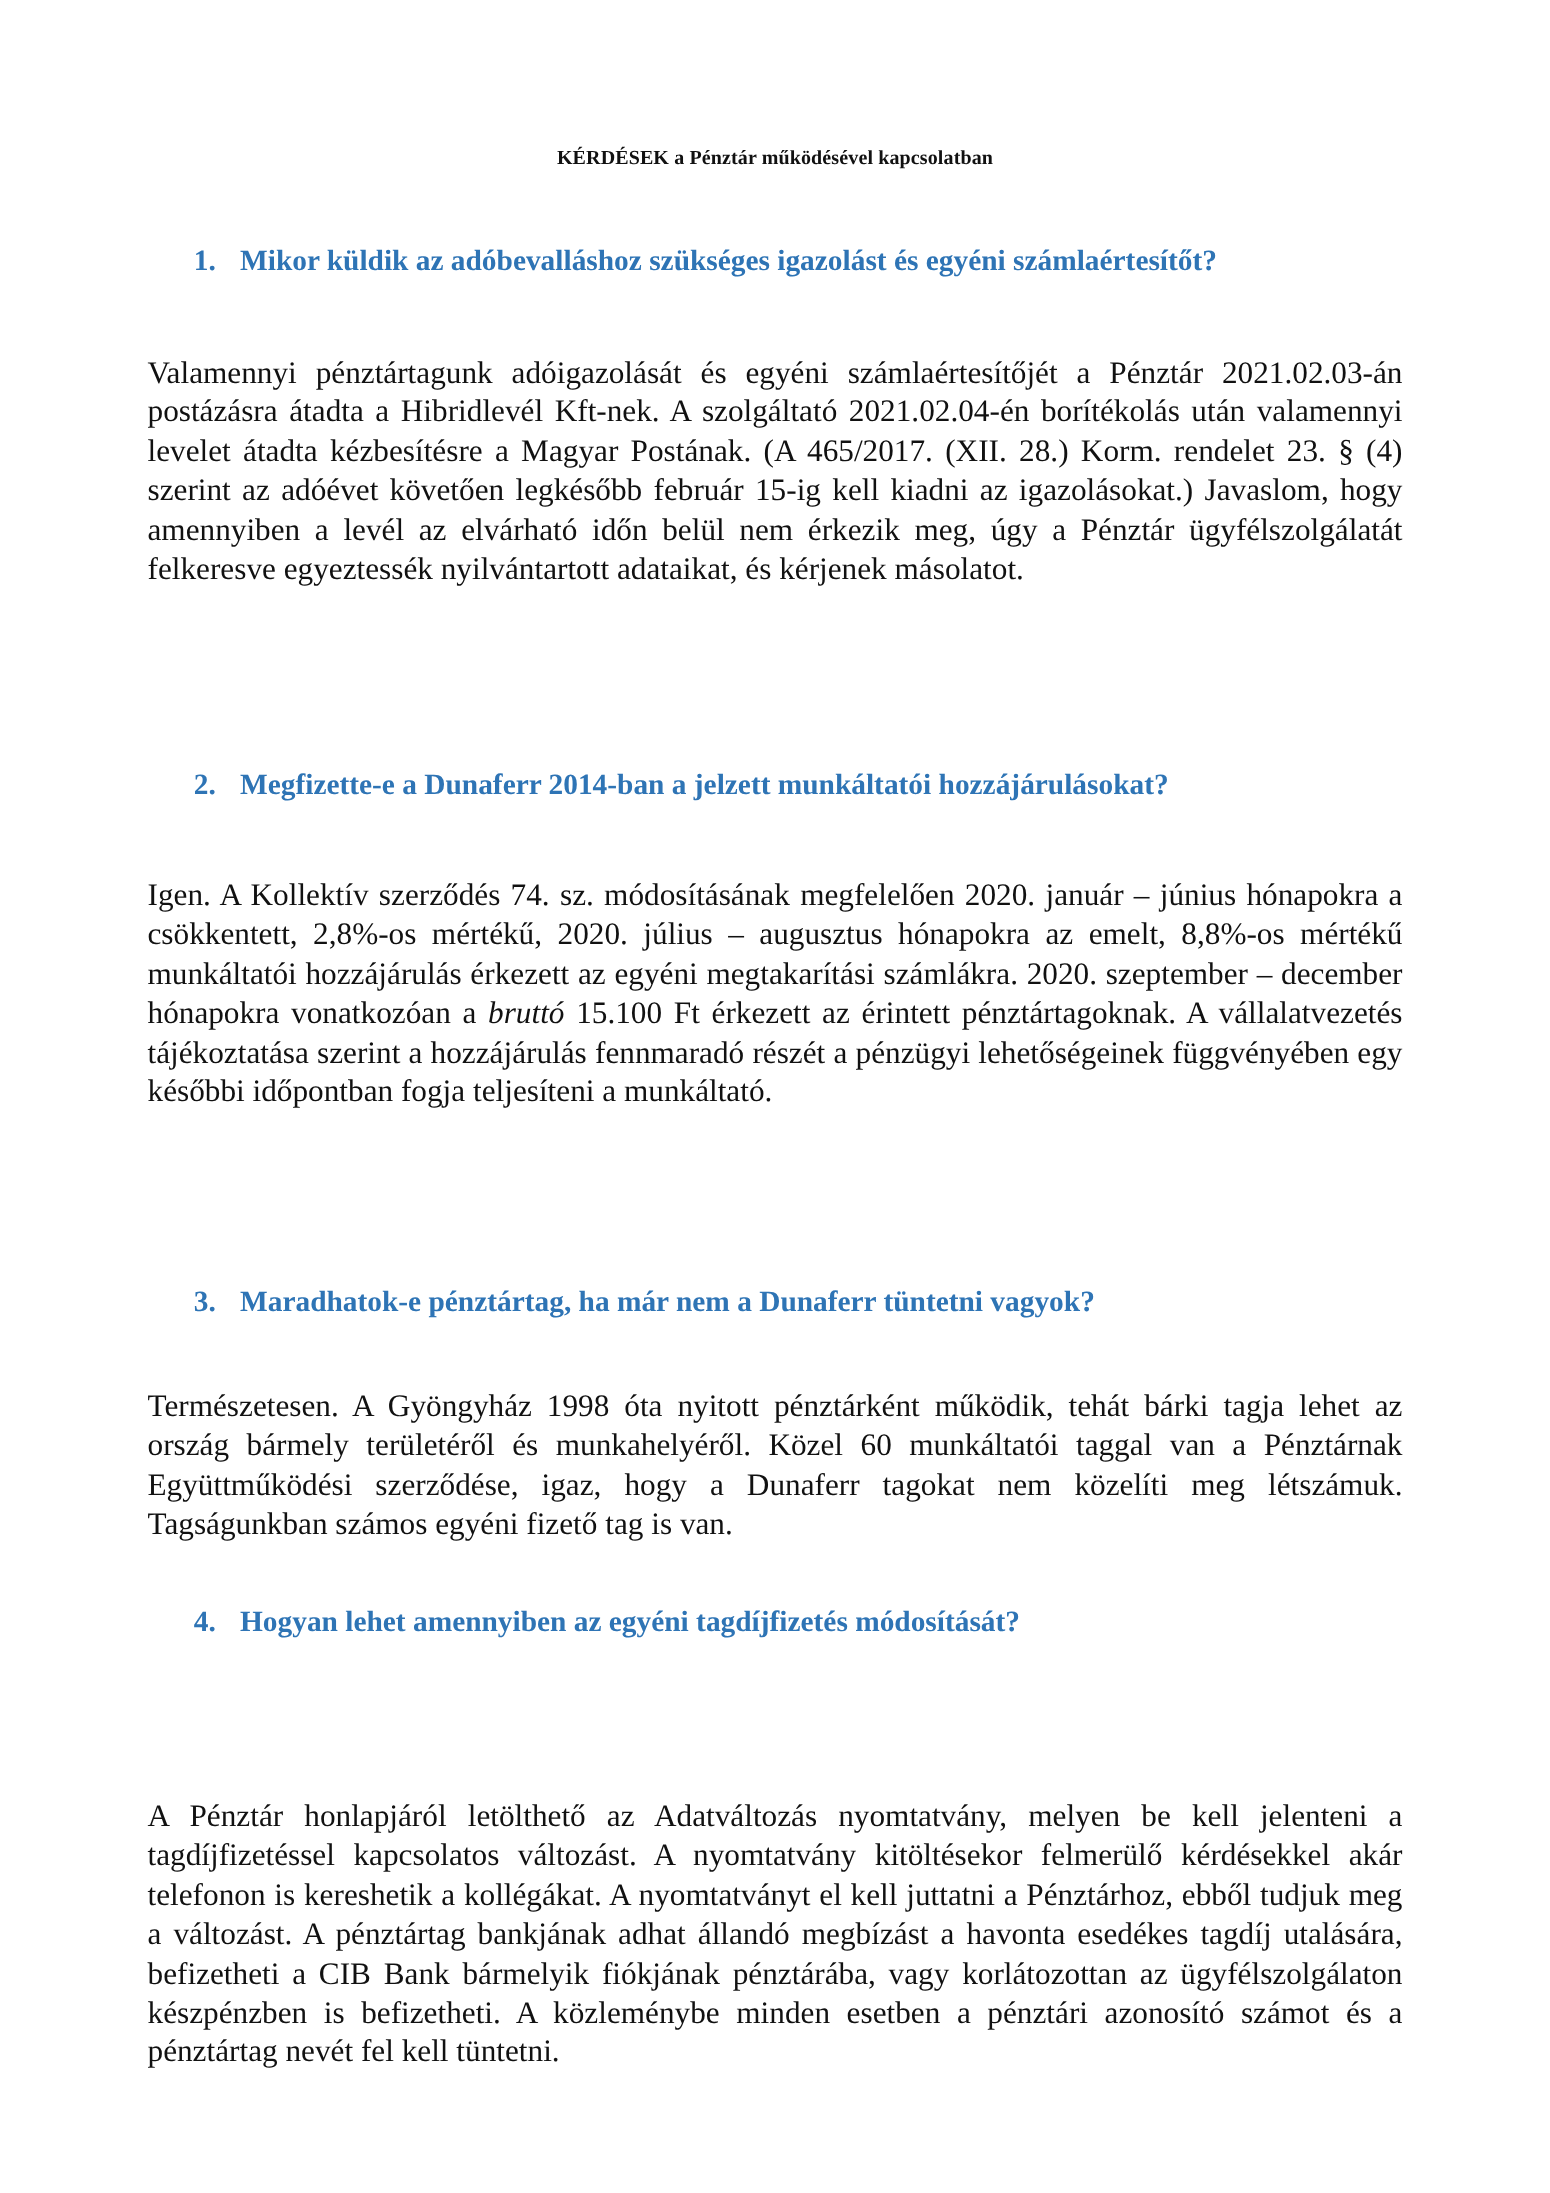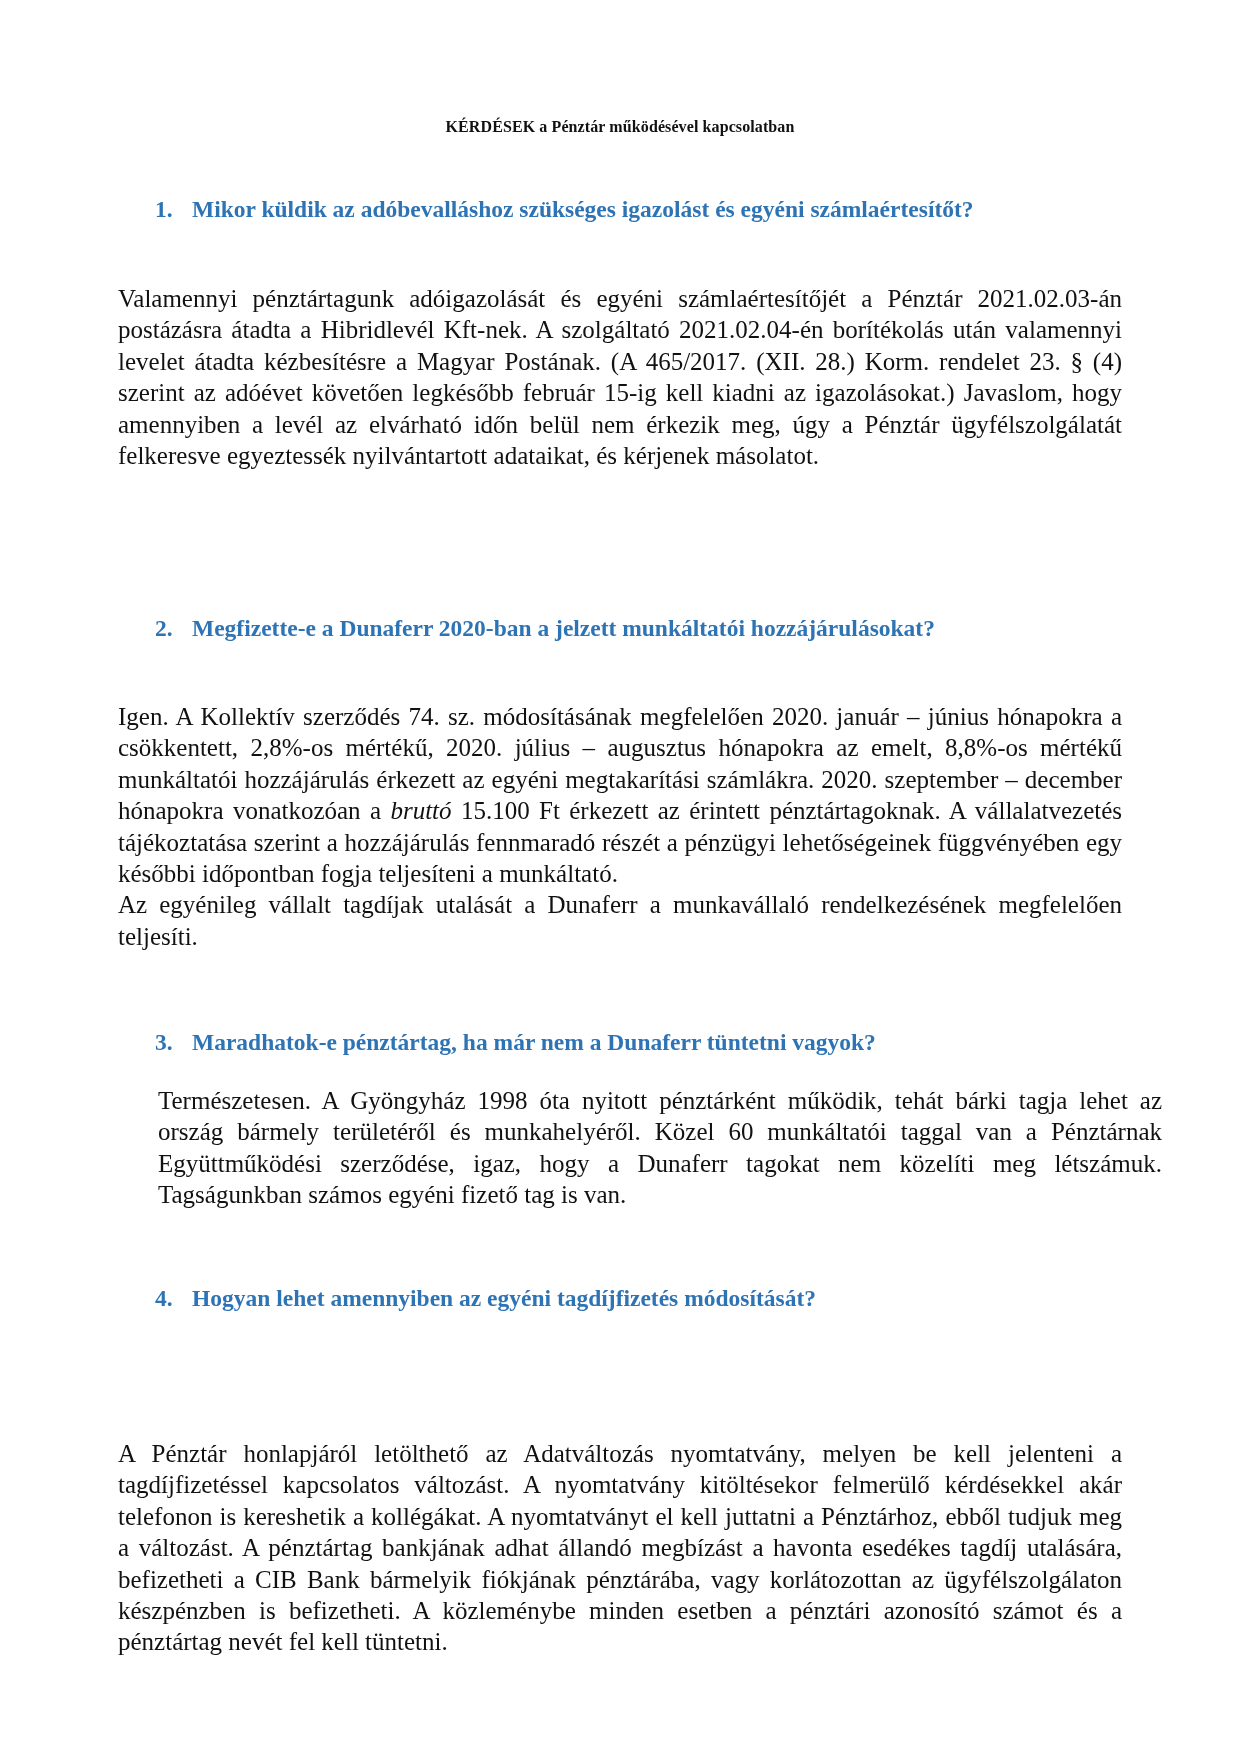--- a/index.html
+++ b/index.html
@@ -73,32 +73,31 @@
   <div class="q-heading" style="top:194px;">
     <span class="q-num">1.</span>
     <span class="q-text">Mikor küldik az adóbevalláshoz szükséges igazolást és egyéni számlaértesítőt?</span>
   </div>
   <div class="answer" style="top:283px;">
     <p>Valamennyi pénztártagunk adóigazolását és egyéni számlaértesítőjét a Pénztár 2021.02.03-án postázásra átadta a Hibridlevél Kft-nek. A szolgáltató 2021.02.04-én borítékolás után valamennyi levelet átadta kézbesítésre a Magyar Postának. (A 465/2017. (XII. 28.) Korm. rendelet  23. § (4) szerint az adóévet követően legkésőbb február 15-ig kell kiadni az igazolásokat.) Javaslom, hogy amennyiben a levél az elvárható időn belül nem érkezik meg, úgy a Pénztár ügyfélszolgálatát felkeresve egyeztessék nyilvántartott adataikat, és kérjenek másolatot.</p>
   </div>
 
   <div class="q-heading" style="top:613px;">
     <span class="q-num">2.</span>
-    <span class="q-text">Megfizette-e a Dunaferr 2020-ban a jelzett munkáltatói hozzájárulásokat?</span>
+    <span class="q-text">Megfizette-e a Dunaferr 2014-ban a jelzett munkáltatói hozzájárulásokat?</span>
   </div>
   <div class="answer" style="top:701px;">
     <p><span>Igen. A Kollektív szerződés 74. sz. módosításának megfelelően 2020. január – június hónapokra a csökkentett, 2,8%-os mértékű, 2020. július – augusztus hónapokra az emelt, 8,8%-os mértékű munkáltatói hozzájárulás érkezett az egyéni megtakarítási számlákra. 2020. szeptember – december hónapokra vonatkozóan a </span><em>bruttó</em><span> 15.100 Ft érkezett az érintett pénztártagoknak. A vállalatvezetés tájékoztatása szerint a hozzájárulás fennmaradó részét a pénzügyi lehetőségeinek függvényében egy későbbi időpontban fogja teljesíteni a munkáltató.</span></p>
-    <p>Az egyénileg vállalt tagdíjak utalását a Dunaferr a munkavállaló rendelkezésének megfelelően teljesíti.</p>
   </div>
 
   <div class="q-heading" style="top:1027px;">
     <span class="q-num">3.</span>
     <span class="q-text">Maradhatok-e pénztártag, ha már nem a Dunaferr tüntetni vagyok?</span>
   </div>
-  <div class="answer" style="top:1085px;margin-left:40px;">
+  <div class="answer" style="top:1110px;">
     <p>Természetesen. A Gyöngyház 1998 óta nyitott pénztárként működik, tehát bárki tagja lehet az ország bármely területéről és munkahelyéről. Közel 60 munkáltatói taggal van a Pénztárnak Együttműködési szerződése, igaz, hogy a Dunaferr tagokat nem közelíti meg létszámuk. Tagságunkban számos egyéni fizető tag is van.</p>
   </div>
 
   <div class="q-heading" style="top:1283px;">
     <span class="q-num">4.</span>
     <span class="q-text">Hogyan lehet amennyiben az egyéni tagdíjfizetés módosítását?</span>
   </div>
   <div class="answer" style="top:1438px;">
     <p>A Pénztár honlapjáról letölthető az Adatváltozás nyomtatvány, melyen be kell jelenteni a tagdíjfizetéssel kapcsolatos változást. A nyomtatvány kitöltésekor felmerülő kérdésekkel akár telefonon is kereshetik a kollégákat. A nyomtatványt el kell juttatni a Pénztárhoz, ebből tudjuk meg a változást. A pénztártag bankjának adhat állandó megbízást a havonta esedékes tagdíj utalására, befizetheti a CIB Bank bármelyik fiókjának pénztárába, vagy korlátozottan  az ügyfélszolgálaton készpénzben is befizetheti. A közleménybe minden esetben a pénztári azonosító számot és a pénztártag nevét fel kell tüntetni.</p>
   </div>

